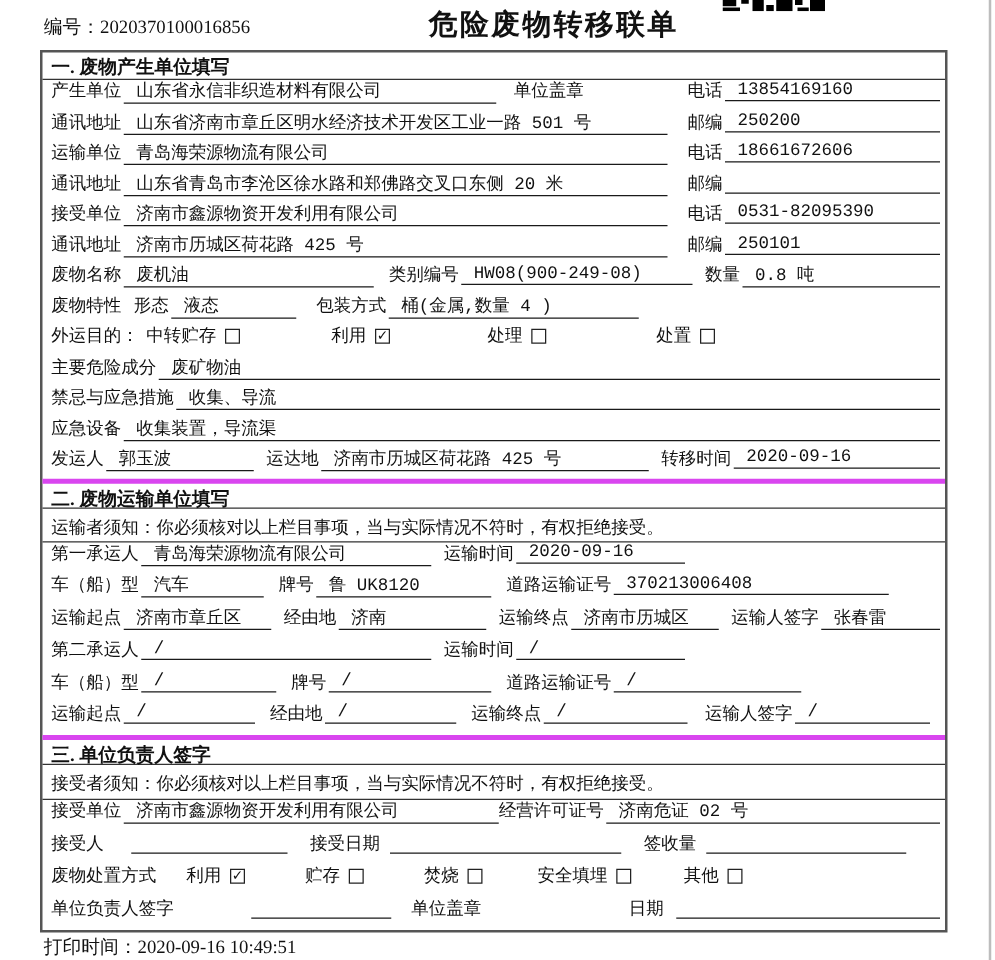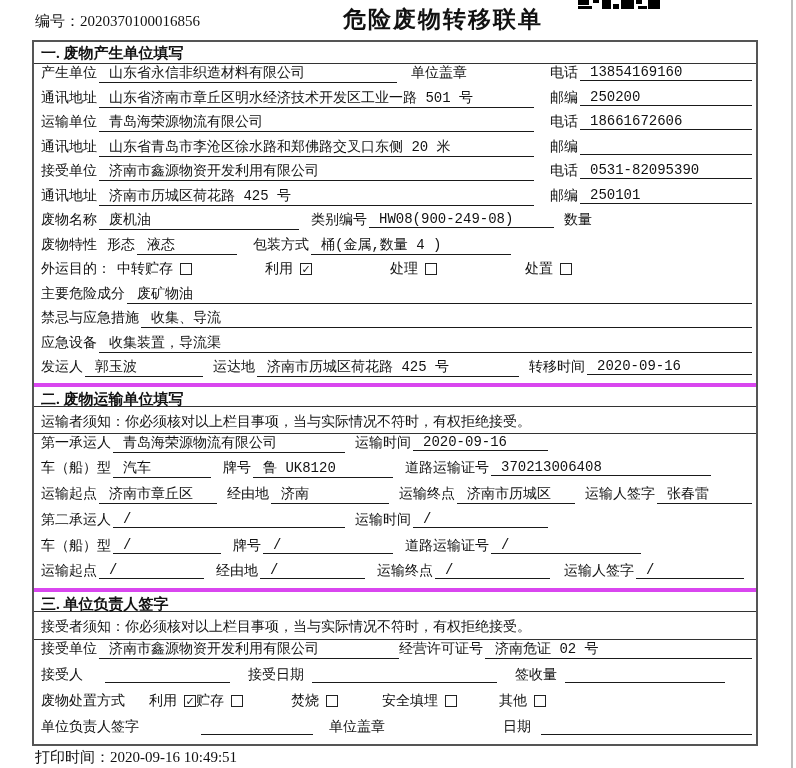--- a/index.html
+++ b/index.html
@@ -108,20 +108,21 @@
         <span class="lbl push">邮编</span>
         <span class="val" style="width:172px">250101</span>
       </div>
 
       <div class="row">
         <span class="lbl">废物名称</span>
         <span class="val" style="width:200px">废机油</span>
         <span class="lbl" style="margin-left:12px">类别编号</span>
         <span class="val" style="width:185px">HW08(900-249-08)</span>
         <span class="lbl" style="margin-left:10px">数量</span>
+        <span class="val fill">0.8 吨</span>
       </div>
 
       <div class="row">
         <span class="lbl">废物特性</span>
         <span class="lbl" style="margin-left:8px">形态</span>
         <span class="val" style="width:100px">液态</span>
         <span class="lbl" style="margin-left:16px">包装方式</span>
         <span class="val" style="width:200px">桶(金属,数量 4 )</span>
       </div>
 
@@ -248,21 +249,21 @@
         <span class="lbl" style="margin-left:18px">签收量</span>
         <span class="val" style="width:160px;margin-left:6px"></span>
       </div>
 
       <div class="row">
         <span class="lbl">废物处置方式</span>
         <span class="cbg" style="margin-left:22px">
           <span class="plain">利用</span>
           <span class="cb"><i>✓</i></span>
         </span>
-        <span class="cbg" style="">
+        <span class="cbg" style="margin-left:48px">
           <span class="plain">贮存</span>
           <span class="cb"><i></i></span>
         </span>
         <span class="cbg" style="margin-left:48px">
           <span class="plain">焚烧</span>
           <span class="cb"><i></i></span>
         </span>
         <span class="cbg" style="margin-left:44px">
           <span class="plain">安全填埋</span>
           <span class="cb"><i></i></span>

